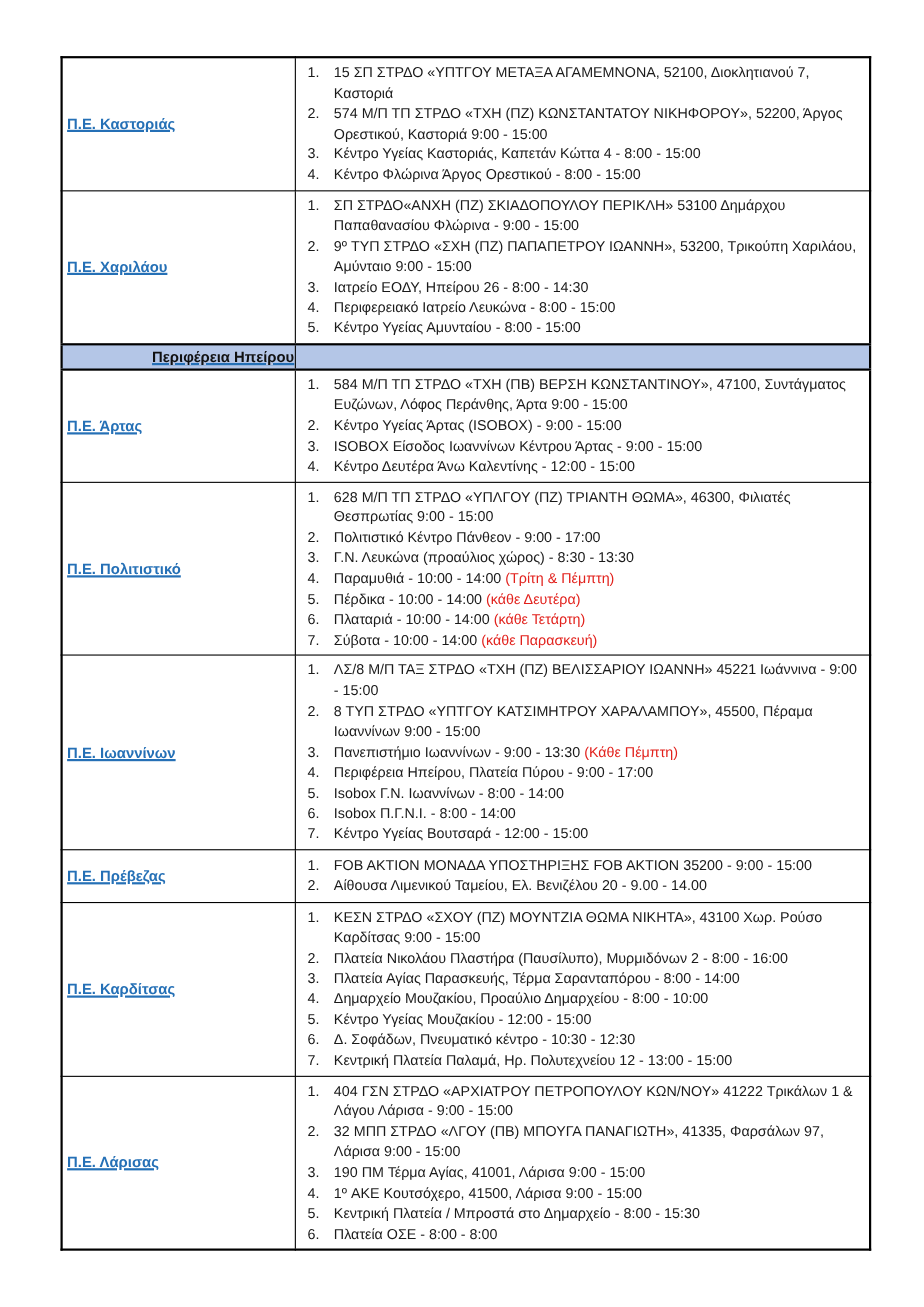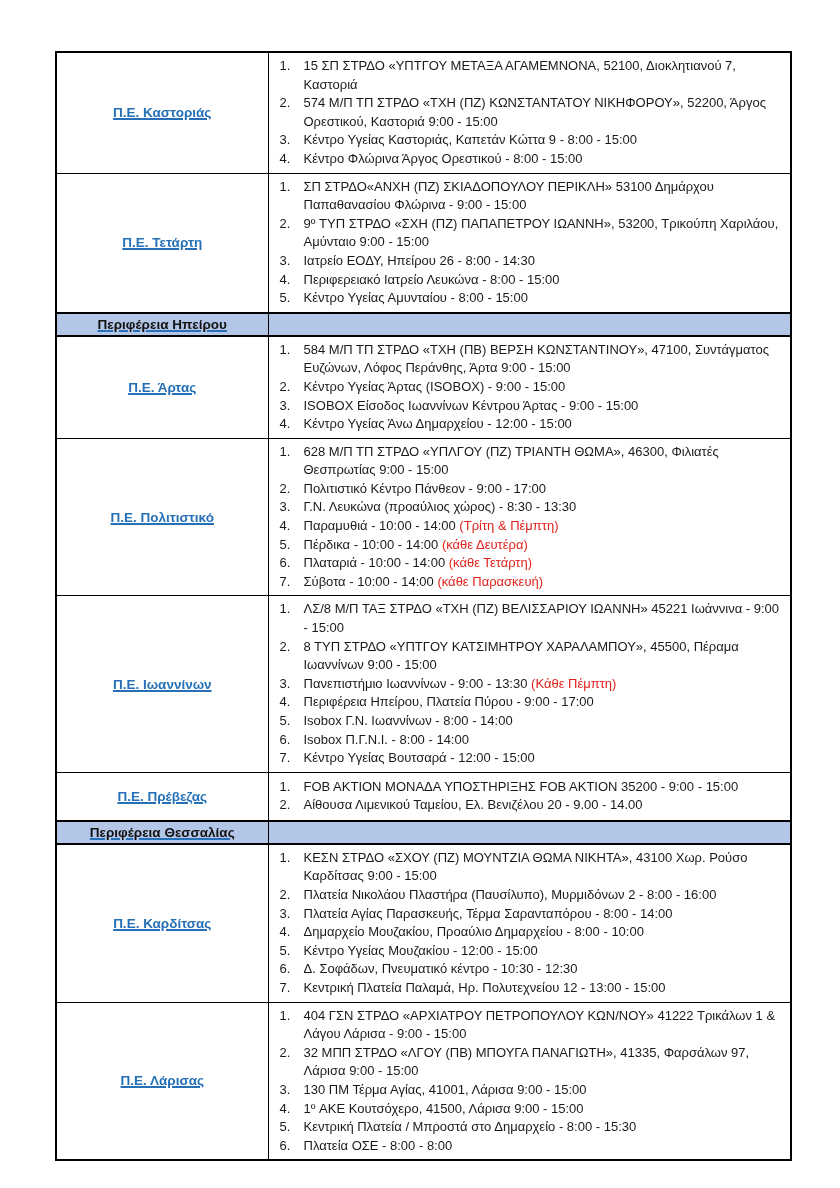--- a/index.html
+++ b/index.html
@@ -28,41 +28,41 @@
     font-size: 13px;
   }
   table.loc-table td {
     border: 1px solid #000;
     vertical-align: middle;
   }
   col.c-region { width: 212px; }
 
   
   td.region-cell {
-    text-align: center;
+    text-align: left;
     padding: 16px 4px;
   }
   .region-link {
     color: var(--link-blue, #2570b6);
     font-weight: 700;
     font-size: 13.5px;
     text-decoration: underline;
     text-decoration-thickness: 1.5px;
     cursor: pointer;
   }
 
   
   tr.section-row td {
     background: var(--header-bg, #b4c6e7);
     border-top: 2px solid #000;
     border-bottom: 2px solid #000;
     padding: 1px 0;
     line-height: 19px;
   }
-  td.section-cell { text-align: center; }
+  td.section-cell { text-align: right; }
   .section-label {
     font-weight: 700;
     color: #111;
     font-size: 13.5px;
     text-decoration: underline;
     text-decoration-color: var(--link-blue, #2570b6);
     text-decoration-thickness: 1.5px;
     cursor: pointer;
   }
 
@@ -98,30 +98,30 @@
             <div class="item">
               <span class="num">1.</span>
               <span class="itext"><span>15 ΣΠ ΣΤΡΔΟ «ΥΠΤΓΟΥ ΜΕΤΑΞΑ ΑΓΑΜΕΜΝΟΝΑ, 52100, Διοκλητιανού 7, Καστοριά</span></span>
             </div>
             <div class="item">
               <span class="num">2.</span>
               <span class="itext"><span>574 Μ/Π ΤΠ ΣΤΡΔΟ «ΤΧΗ (ΠΖ) ΚΩΝΣΤΑΝΤΑΤΟΥ ΝΙΚΗΦΟΡΟΥ», 52200, Άργος Ορεστικού, Καστοριά </span><span class="time">9:00 - 15:00</span></span>
             </div>
             <div class="item">
               <span class="num">3.</span>
-              <span class="itext"><span>Κέντρο Υγείας Καστοριάς, Καπετάν Κώττα 9 - </span><span class="time">8:00 - 15:00</span></span>
+              <span class="itext"><span>Κέντρο Υγείας Καστοριάς, Καπετάν Κώττα 4 - </span><span class="time">8:00 - 15:00</span></span>
             </div>
             <div class="item">
               <span class="num">4.</span>
               <span class="itext"><span>Κέντρο Φλώρινα Άργος Ορεστικού - </span><span class="time">8:00 - 15:00</span></span>
             </div>
           </td>
         </tr>
         <tr class="region-row">
-          <td class="region-cell"><span class="region-link">Π.Ε. Τετάρτη</span></td>
+          <td class="region-cell"><span class="region-link">Π.Ε. Χαριλάου</span></td>
           <td class="items-cell">
             <div class="item">
               <span class="num">1.</span>
               <span class="itext"><span>ΣΠ ΣΤΡΔΟ«ΑΝΧΗ (ΠΖ) ΣΚΙΑΔΟΠΟΥΛΟΥ ΠΕΡΙΚΛΗ» 53100 Δημάρχου Παπαθανασίου Φλώρινα - </span><span class="time">9:00 - 15:00</span></span>
             </div>
             <div class="item">
               <span class="num">2.</span>
               <span class="itext"><span>9º ΤΥΠ ΣΤΡΔΟ «ΣΧΗ (ΠΖ) ΠΑΠΑΠΕΤΡΟΥ ΙΩΑΝΝΗ», 53200, Τρικούπη Χαριλάου, Αμύνταιο </span><span class="time">9:00 - 15:00</span></span>
             </div>
             <div class="item">
@@ -152,21 +152,21 @@
             <div class="item">
               <span class="num">2.</span>
               <span class="itext"><span>Κέντρο Υγείας Άρτας (ISOBOX) - </span><span class="time">9:00 - 15:00</span></span>
             </div>
             <div class="item">
               <span class="num">3.</span>
               <span class="itext"><span>ISOBOX Είσοδος Ιωαννίνων Κέντρου Άρτας - </span><span class="time">9:00 - 15:00</span></span>
             </div>
             <div class="item">
               <span class="num">4.</span>
-              <span class="itext"><span>Κέντρο Υγείας Άνω Δημαρχείου - </span><span class="time">12:00 - 15:00</span></span>
+              <span class="itext"><span>Κέντρο Δευτέρα Άνω Καλεντίνης - </span><span class="time">12:00 - 15:00</span></span>
             </div>
           </td>
         </tr>
         <tr class="region-row">
           <td class="region-cell"><span class="region-link">Π.Ε. Πολιτιστικό</span></td>
           <td class="items-cell">
             <div class="item">
               <span class="num">1.</span>
               <span class="itext"><span>628 Μ/Π ΤΠ ΣΤΡΔΟ «ΥΠΛΓΟΥ (ΠΖ) ΤΡΙΑΝΤΗ ΘΩΜΑ», 46300, Φιλιατές Θεσπρωτίας </span><span class="time">9:00 - 15:00</span></span>
             </div>
@@ -235,24 +235,20 @@
             <div class="item">
               <span class="num">1.</span>
               <span class="itext"><span>FOB AKTION ΜΟΝΑΔΑ ΥΠΟΣΤΗΡΙΞΗΣ FOB AKTION 35200 - </span><span class="time">9:00 - 15:00</span></span>
             </div>
             <div class="item">
               <span class="num">2.</span>
               <span class="itext"><span>Αίθουσα Λιμενικού Ταμείου, Ελ. Βενιζέλου 20 - </span><span class="time">9.00 - 14.00</span></span>
             </div>
           </td>
         </tr>
-        <tr class="section-row">
-          <td class="section-cell"><span class="section-label">Περιφέρεια Θεσσαλίας</span></td>
-          <td></td>
-        </tr>
         <tr class="region-row">
           <td class="region-cell"><span class="region-link">Π.Ε. Καρδίτσας</span></td>
           <td class="items-cell">
             <div class="item">
               <span class="num">1.</span>
               <span class="itext"><span>ΚΕΣΝ ΣΤΡΔΟ «ΣΧΟΥ (ΠΖ) ΜΟΥΝΤΖΙΑ ΘΩΜΑ ΝΙΚΗΤΑ», 43100 Χωρ. Ρούσο Καρδίτσας </span><span class="time">9:00 - 15:00</span></span>
             </div>
             <div class="item">
               <span class="num">2.</span>
               <span class="itext"><span>Πλατεία Νικολάου Πλαστήρα (Παυσίλυπο), Μυρμιδόνων 2 - </span><span class="time">8:00 - 16:00</span></span>
@@ -285,21 +281,21 @@
             <div class="item">
               <span class="num">1.</span>
               <span class="itext"><span>404 ΓΣΝ ΣΤΡΔΟ «ΑΡΧΙΑΤΡΟΥ ΠΕΤΡΟΠΟΥΛΟΥ ΚΩΝ/ΝΟΥ» 41222 Τρικάλων 1 &amp; Λάγου Λάρισα - </span><span class="time">9:00 - 15:00</span></span>
             </div>
             <div class="item">
               <span class="num">2.</span>
               <span class="itext"><span>32 ΜΠΠ ΣΤΡΔΟ «ΛΓΟΥ (ΠΒ) ΜΠΟΥΓΑ ΠΑΝΑΓΙΩΤΗ», 41335, Φαρσάλων 97, Λάρισα </span><span class="time">9:00 - 15:00</span></span>
             </div>
             <div class="item">
               <span class="num">3.</span>
-              <span class="itext"><span>130 ΠΜ Τέρμα Αγίας, 41001, Λάρισα </span><span class="time">9:00 - 15:00</span></span>
+              <span class="itext"><span>190 ΠΜ Τέρμα Αγίας, 41001, Λάρισα </span><span class="time">9:00 - 15:00</span></span>
             </div>
             <div class="item">
               <span class="num">4.</span>
               <span class="itext"><span>1º ΑΚΕ Κουτσόχερο, 41500, Λάρισα </span><span class="time">9:00 - 15:00</span></span>
             </div>
             <div class="item">
               <span class="num">5.</span>
               <span class="itext"><span>Κεντρική Πλατεία / Μπροστά στο Δημαρχείο - </span><span class="time">8:00 - 15:30</span></span>
             </div>
             <div class="item">

